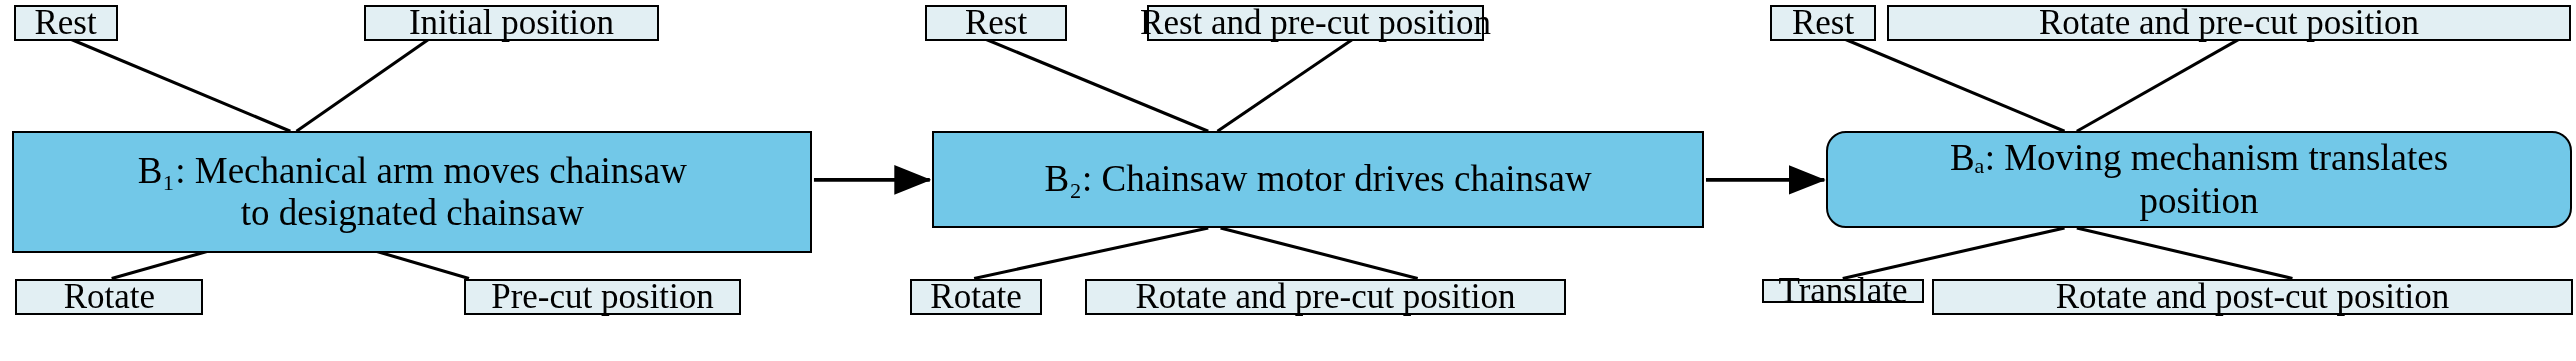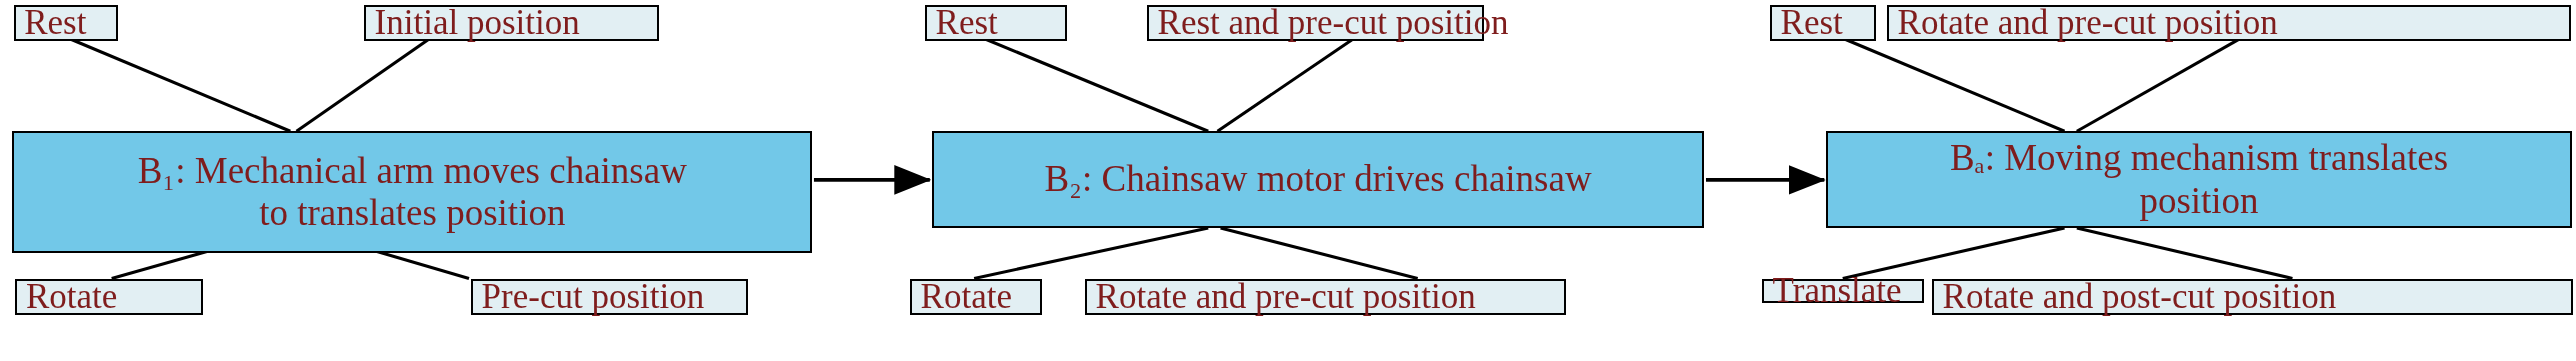--- a/index.html
+++ b/index.html
@@ -26,22 +26,23 @@
     width: 2576px;
     height: 361px;
     pointer-events: none;
   }
   .node {
     position: absolute;
     box-sizing: border-box;
     border: 2.5px solid #000000;
     display: flex;
     align-items: center;
+    justify-content: center;
     text-align: center;
-    color: #7f1d1d;
+    color: #000000;
     line-height: 1.14;
     white-space: nowrap;
   }
   .node.state {
     background: #e2eff3;
     font-size: 35px;
     padding: 0 8.6px;
   }
   .node.process {
     background: #72c8e8;
@@ -89,29 +90,29 @@
     <span>Rest</span>
   </div>
 
   <div class="node state" style="left:364px; top:5px; width:295px; height:36px;">
     <span>Initial position</span>
   </div>
 
   <div class="node process" style="left:12.3px; top:131px; width:800px; height:122px;">
     <span class="ptext">
       <span>B₁: Mechanical arm moves chainsaw</span><br>
-      <span>to translates position</span>
+      <span>to designated chainsaw</span>
     </span>
   </div>
 
   <div class="node state" style="left:15.4px; top:279px; width:188px; height:36px;">
     <span>Rotate</span>
   </div>
 
-  <div class="node state" style="left:464px; top:279px; width:277px; height:36px;margin-left:7px;">
+  <div class="node state" style="left:464px; top:279px; width:277px; height:36px;">
     <span>Pre-cut position</span>
   </div>
 
   <div class="node state" style="left:925px; top:5px; width:142px; height:36px;">
     <span>Rest</span>
   </div>
 
   <div class="node state" style="left:1147px; top:5px; width:337px; height:36px;">
     <span>Rest and pre-cut position</span>
   </div>
@@ -131,21 +132,21 @@
   </div>
 
   <div class="node state" style="left:1770px; top:5px; width:106px; height:36px;">
     <span>Rest</span>
   </div>
 
   <div class="node state" style="left:1887px; top:5px; width:684px; height:36px;">
     <span>Rotate and pre-cut position</span>
   </div>
 
-  <div class="node process" style="left:1826px; top:131px; width:746px; height:97px;">
+  <div class="node process" style="left:1826px; top:131px; width:746px; height:97px;border-radius:20px;">
     <span class="ptext">
       <span>Bₐ: Moving mechanism translates</span><br>
       <span>position</span>
     </span>
   </div>
 
   <div class="node state" style="left:1762px; top:279px; width:162px; height:24px;">
     <span>Translate</span>
   </div>
 

